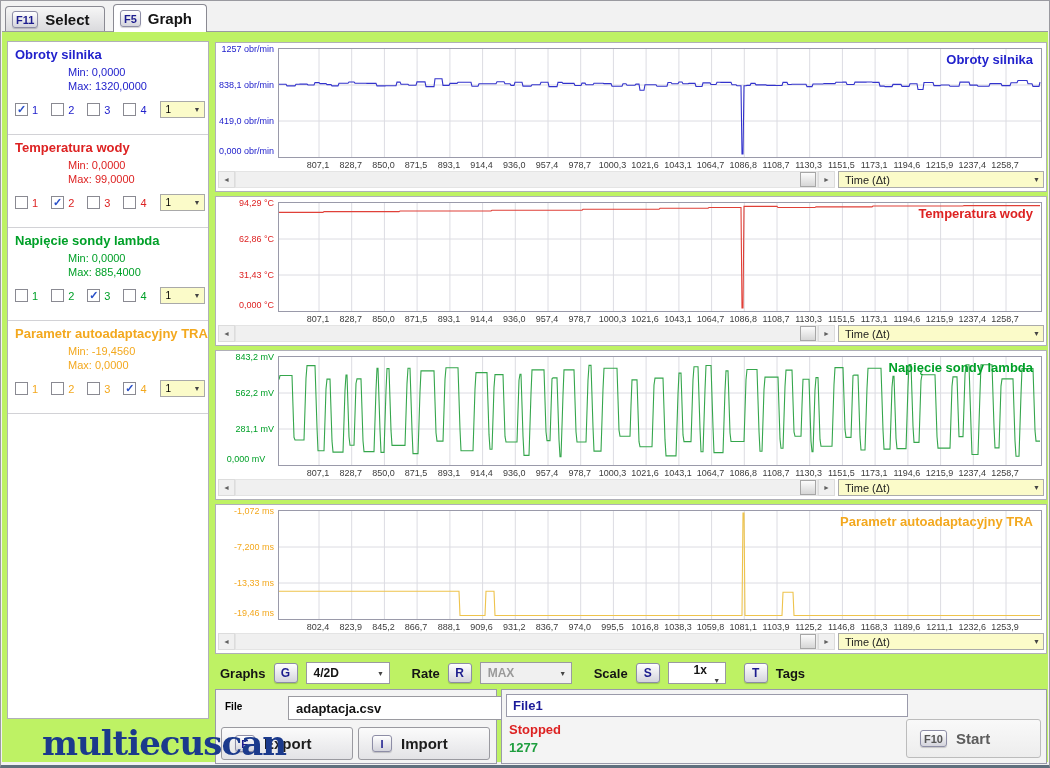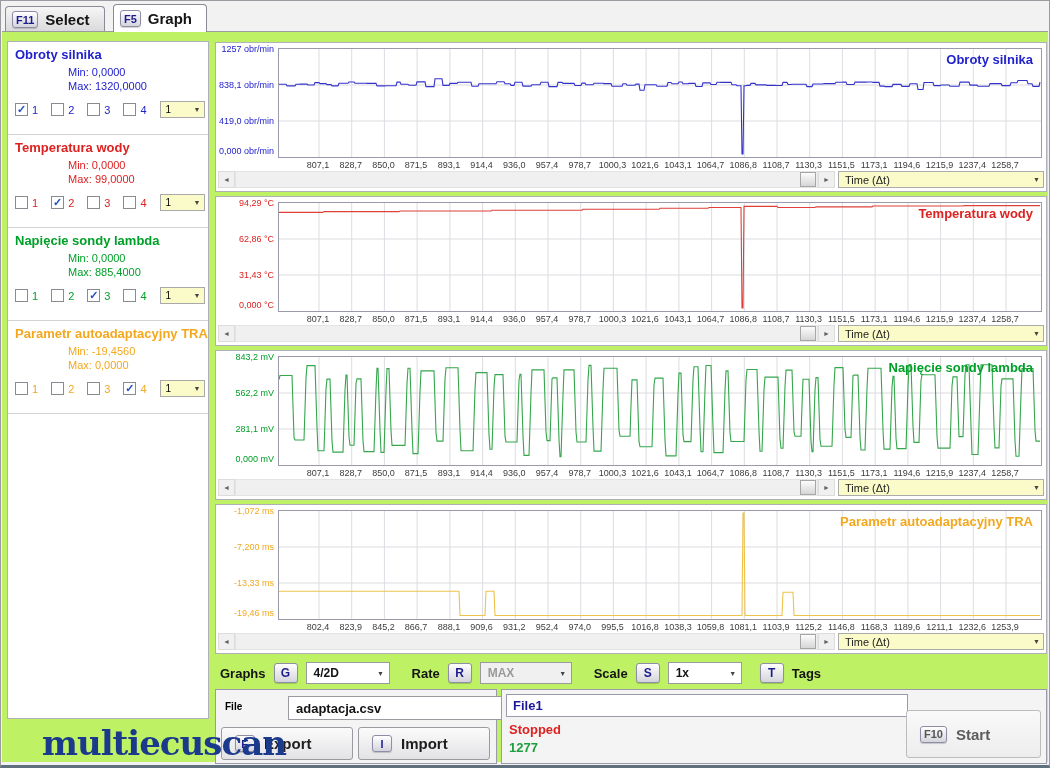--- a/index.html
+++ b/index.html
@@ -53,40 +53,40 @@
   .tcombo{width:206px;margin-left:3px;background:#fbfbc9;border:1px solid #ababab;display:flex;
         align-items:center;padding-left:6px;font-size:11px;color:#222;box-sizing:border-box;cursor:pointer;}
   
   .controls{position:absolute;left:218px;top:629px;height:24px;display:flex;align-items:center;gap:8px;}
   .lbl{font-size:13px;font-weight:bold;color:#141414;}
   .lbl.gap{margin-left:14px;}
   .combo{background:#fff;border:1px solid #9a9aa0;display:flex;align-items:center;height:22px;
          padding-left:7px;box-sizing:border-box;font-size:12px;font-weight:bold;color:#141414;cursor:pointer;}
   .combo .ca{margin-left:auto;width:16px;text-align:center;font-size:7px;color:#444;}
   .combo.disabled{background:#f0f0f0;color:#9a9a9a;cursor:default;}
-  .w84{width:84px;} .w92{width:92px;} .w74{width:74px;}
+  .w84{width:84px;} .w92{width:92px;} .w74{width:58px;flex-direction:column;}
   .kbtn{width:24px;height:20px;font-size:12px;cursor:pointer;}
   
   .filebox{position:absolute;left:213px;top:657px;width:282px;height:75px;border:1px solid #9a9aaa;
            background:#f4f4f4;box-sizing:border-box;}
   .file-lbl{position:absolute;left:9px;top:11px;font-size:10px;font-weight:bold;}
   .filecombo{position:absolute;left:72px;top:6px;width:234px;height:24px;font-size:13px;}
   .btn{position:absolute;display:flex;align-items:center;gap:9px;padding-left:13px;
        background:linear-gradient(#fbfbfb,#e3e3e6);border:1px solid #9a9aa0;border-radius:3px;
        font-size:15px;font-weight:bold;color:#1d1d1d;font-family:"Liberation Sans",sans-serif;cursor:pointer;}
   .exportbtn{left:5px;top:37px;width:132px;height:33px;}
   .importbtn{left:142px;top:37px;width:132px;height:33px;}
   .statusbox{position:absolute;left:499px;top:657px;width:546px;height:75px;border:1px solid #9a9aaa;
            background:#f4f4f4;box-sizing:border-box;}
   .file1{position:absolute;left:4px;top:4px;width:402px;height:23px;background:#fff;border:1px solid #9a9aaa;
            display:flex;align-items:center;padding-left:6px;font-size:13px;font-weight:bold;color:#1a1a99;
            box-sizing:border-box;cursor:text;}
   .stopped{position:absolute;left:7px;top:32px;font-size:13px;font-weight:bold;}
   .counter{position:absolute;left:7px;top:50px;font-size:13px;font-weight:bold;}
-  .startbtn{right:5px;bottom:5px;width:135px;height:48px;left:auto;top:auto;color:#5c5c5c;
+  .startbtn{right:5px;bottom:5px;width:135px;height:39px;left:auto;top:auto;color:#5c5c5c;
            background:linear-gradient(#f9f9f9,#ededed);border:1px solid #bcbcbc;}
   .startbtn .key{color:#555;}
   
   .logo{position:absolute;left:7px;top:691px;font-family:"DejaVu Serif",serif;font-weight:bold;
         font-size:34px;color:#1b3a8c;letter-spacing:-1px;margin-left:33px;}
 </style>
 </head>
 <body>
 
 <div class="app">
@@ -320,21 +320,21 @@
             <div class="tcombo">
               <span class="tct">Time (Δt)</span>
               <span class="mca">▼</span>
             </div>
           </div>
         </div>
         <div class="gpanel" style="top: 318px;">
           <div class="ylab" style="top: 1px; color: rgb(0, 160, 40);">843,2 mV</div>
           <div class="ylab" style="top: 37px; color: rgb(0, 160, 40);">562,2 mV</div>
           <div class="ylab" style="top: 73px; color: rgb(0, 160, 40);">281,1 mV</div>
-          <div class="ylab" style="top: 103px; color: rgb(0, 160, 40);">0,000 mV</div>
+          <div class="ylab" style="top: 103px; color: rgb(0, 160, 40); text-align: center;">0,000 mV</div>
           <div class="plot">
             <svg viewBox="0 0 762 108" width="100%" height="100%" preserveAspectRatio="none">
               <line x1="40.0" x2="40.0" y1="0" y2="108" stroke="#dcdce2" stroke-width="1"></line>
               <line x1="72.7" x2="72.7" y1="0" y2="108" stroke="#dcdce2" stroke-width="1"></line>
               <line x1="105.4" x2="105.4" y1="0" y2="108" stroke="#dcdce2" stroke-width="1"></line>
               <line x1="138.1" x2="138.1" y1="0" y2="108" stroke="#dcdce2" stroke-width="1"></line>
               <line x1="170.9" x2="170.9" y1="0" y2="108" stroke="#dcdce2" stroke-width="1"></line>
               <line x1="203.6" x2="203.6" y1="0" y2="108" stroke="#dcdce2" stroke-width="1"></line>
               <line x1="236.3" x2="236.3" y1="0" y2="108" stroke="#dcdce2" stroke-width="1"></line>
               <line x1="269.0" x2="269.0" y1="0" y2="108" stroke="#dcdce2" stroke-width="1"></line>
@@ -430,21 +430,21 @@
             <div class="gtitle" style="color: rgb(243, 168, 30);">Parametr autoadaptacyjny TRA</div>
           </div>
           <div class="xlabs">
             <span class="xt" style="left: 18px;">802,4</span>
             <span class="xt" style="left: 50.7px;">823,9</span>
             <span class="xt" style="left: 83.4px;">845,2</span>
             <span class="xt" style="left: 116.1px;">866,7</span>
             <span class="xt" style="left: 148.9px;">888,1</span>
             <span class="xt" style="left: 181.6px;">909,6</span>
             <span class="xt" style="left: 214.3px;">931,2</span>
-            <span class="xt" style="left: 247px;">952,4</span>
+            <span class="xt" style="left: 247px;">836,7</span>
             <span class="xt" style="left: 279.7px;">974,0</span>
             <span class="xt" style="left: 312.4px;">995,5</span>
             <span class="xt" style="left: 345.1px;">1016,8</span>
             <span class="xt" style="left: 377.9px;">1038,3</span>
             <span class="xt" style="left: 410.6px;">1059,8</span>
             <span class="xt" style="left: 443.3px;">1081,1</span>
             <span class="xt" style="left: 476px;">1103,9</span>
             <span class="xt" style="left: 508.7px;">1125,2</span>
             <span class="xt" style="left: 541.4px;">1146,8</span>
             <span class="xt" style="left: 574.1px;">1168,3</span>

